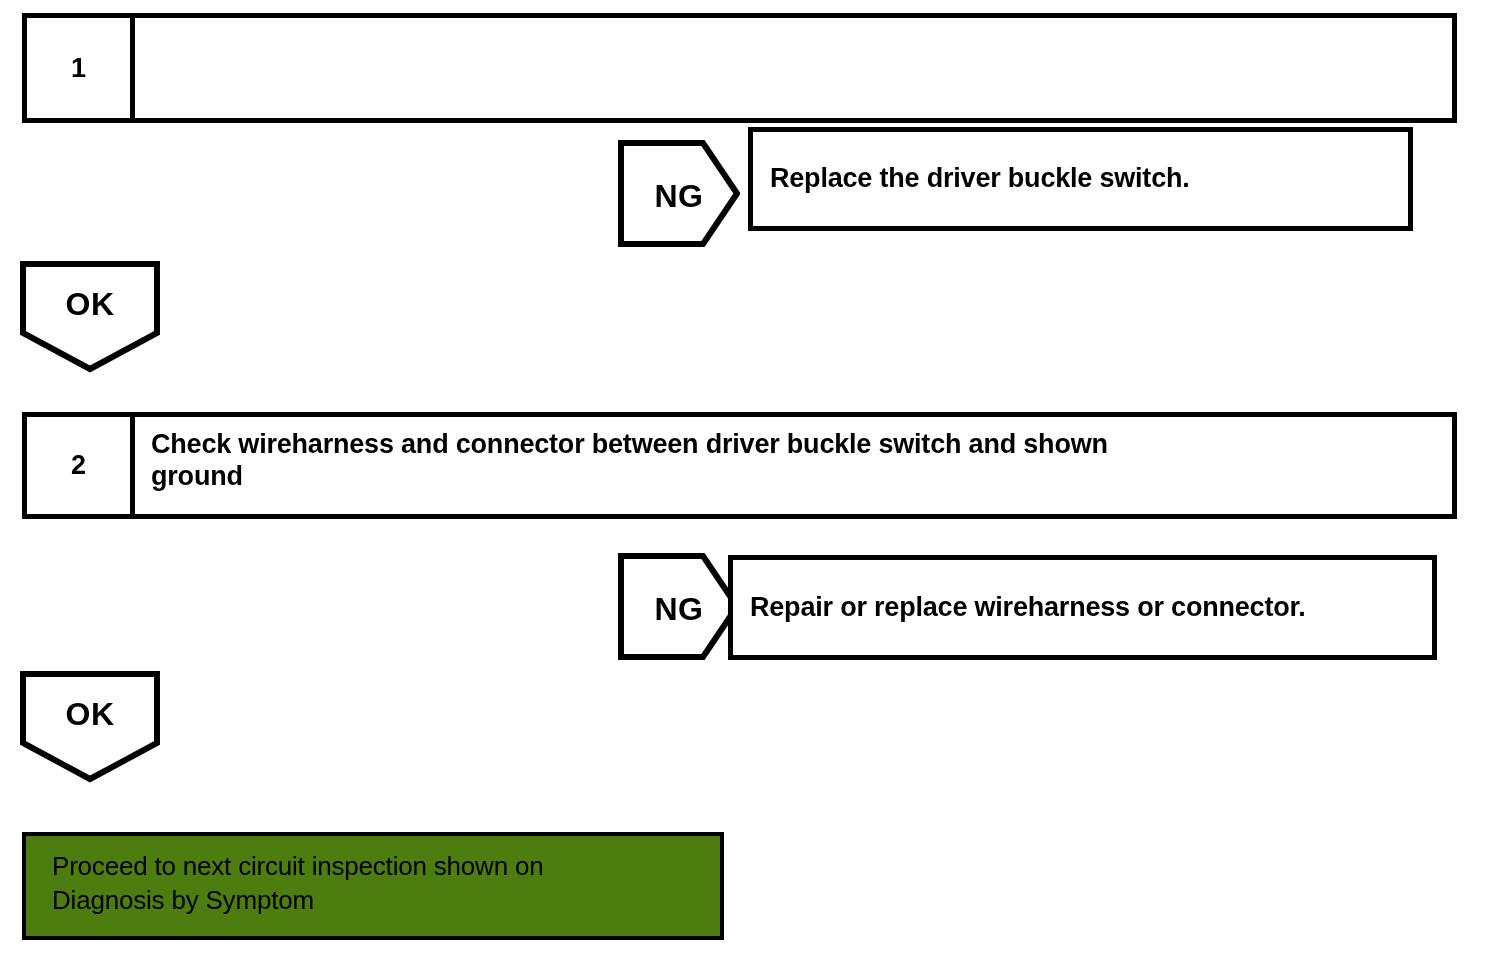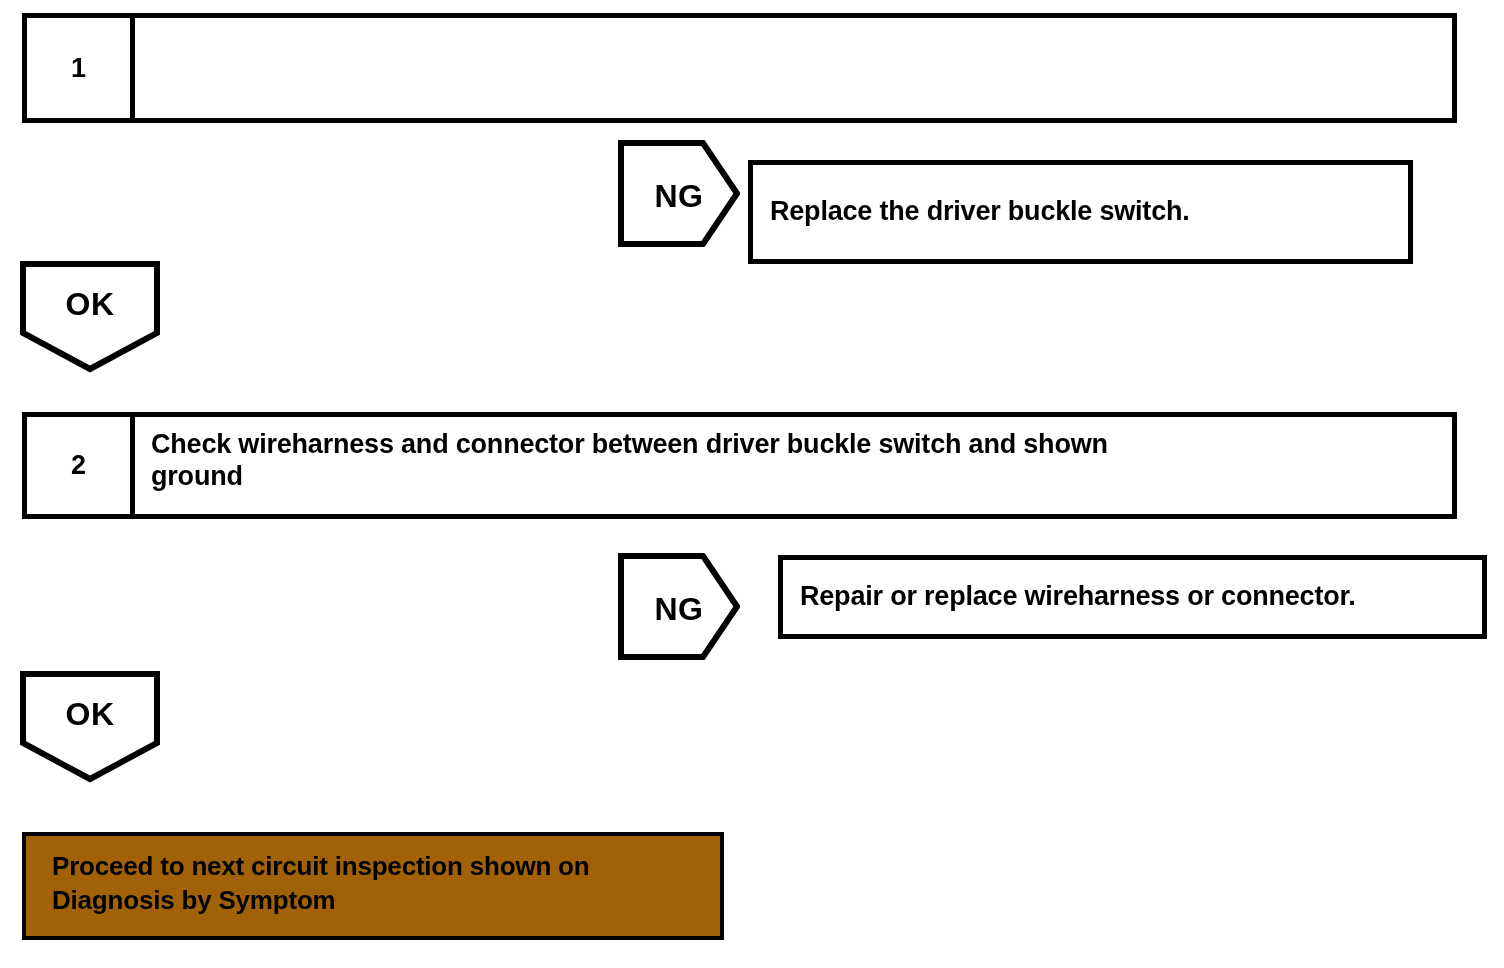--- a/index.html
+++ b/index.html
@@ -63,26 +63,26 @@
     font-size: 27px;
     font-weight: bold;
     color: #000000;
     line-height: 1.18;
     letter-spacing: -0.2px;
   }
   .terminal-box {
     position: absolute;
     box-sizing: border-box;
     border: 4px solid #000000;
-    background: #a16207;
+    background: #4d7c0f;
     display: flex;
     align-items: flex-start;
     padding: 14px 0 0 26px;
     font-size: 26px;
-    font-weight: bold;
+    font-weight: normal;
     color: #000000;
     line-height: 1.3;
     letter-spacing: -0.2px;
     white-space: pre-line;
   }
 
   
   .penta {
     position: absolute;
   }
@@ -112,21 +112,21 @@
     <div class="step-num">1</div>
   </div>
 
   <div class="penta" style="left:618px; top:140px; width:122px; height:107px;">
     <svg viewBox="0 0 122 107" preserveAspectRatio="none">
       <polygon points="3,3 85,3 119,53.5 85,104 3,104" fill="#ffffff" stroke="#000000" stroke-width="6" stroke-linejoin="miter"></polygon>
     </svg>
     <div class="penta-label" style="top:38px; padding-right:26px;">NG</div>
   </div>
 
-  <div class="result-box" style="left:748px; top:160px; width:665px; height:104px;">Replace the driver buckle switch.</div>
+  <div class="result-box" style="left:748px; top:127px; width:665px; height:104px;">Replace the driver buckle switch.</div>
 
   <div class="penta" style="left:20px; top:261px; width:140px; height:112px;">
     <svg viewBox="0 0 140 112" preserveAspectRatio="none">
       <polygon points="3,3 137,3 137,72 70,108 3,72" fill="#ffffff" stroke="#000000" stroke-width="6" stroke-linejoin="miter"></polygon>
     </svg>
     <div class="penta-label" style="top:25px;">OK</div>
   </div>
 
   <div class="step-box" style="left:22px; top:412px; width:1435px; height:107px;">
     <div class="step-num">2</div>
@@ -134,21 +134,21 @@
 ground</div>
   </div>
 
   <div class="penta" style="left:618px; top:553px; width:122px; height:107px;">
     <svg viewBox="0 0 122 107" preserveAspectRatio="none">
       <polygon points="3,3 85,3 119,53.5 85,104 3,104" fill="#ffffff" stroke="#000000" stroke-width="6" stroke-linejoin="miter"></polygon>
     </svg>
     <div class="penta-label" style="top:38px; padding-right:26px;">NG</div>
   </div>
 
-  <div class="result-box" style="left:778px; top:555px; width:709px; height:84px;">Repair or replace wireharness or connector.</div>
+  <div class="result-box" style="left:728px; top:555px; width:709px; height:105px;">Repair or replace wireharness or connector.</div>
 
   <div class="penta" style="left:20px; top:671px; width:140px; height:112px;">
     <svg viewBox="0 0 140 112" preserveAspectRatio="none">
       <polygon points="3,3 137,3 137,72 70,108 3,72" fill="#ffffff" stroke="#000000" stroke-width="6" stroke-linejoin="miter"></polygon>
     </svg>
     <div class="penta-label" style="top:25px;">OK</div>
   </div>
 
   <div class="terminal-box" style="left:22px; top:832px; width:702px; height:108px;">Proceed to next circuit inspection shown on
 Diagnosis by Symptom</div>

